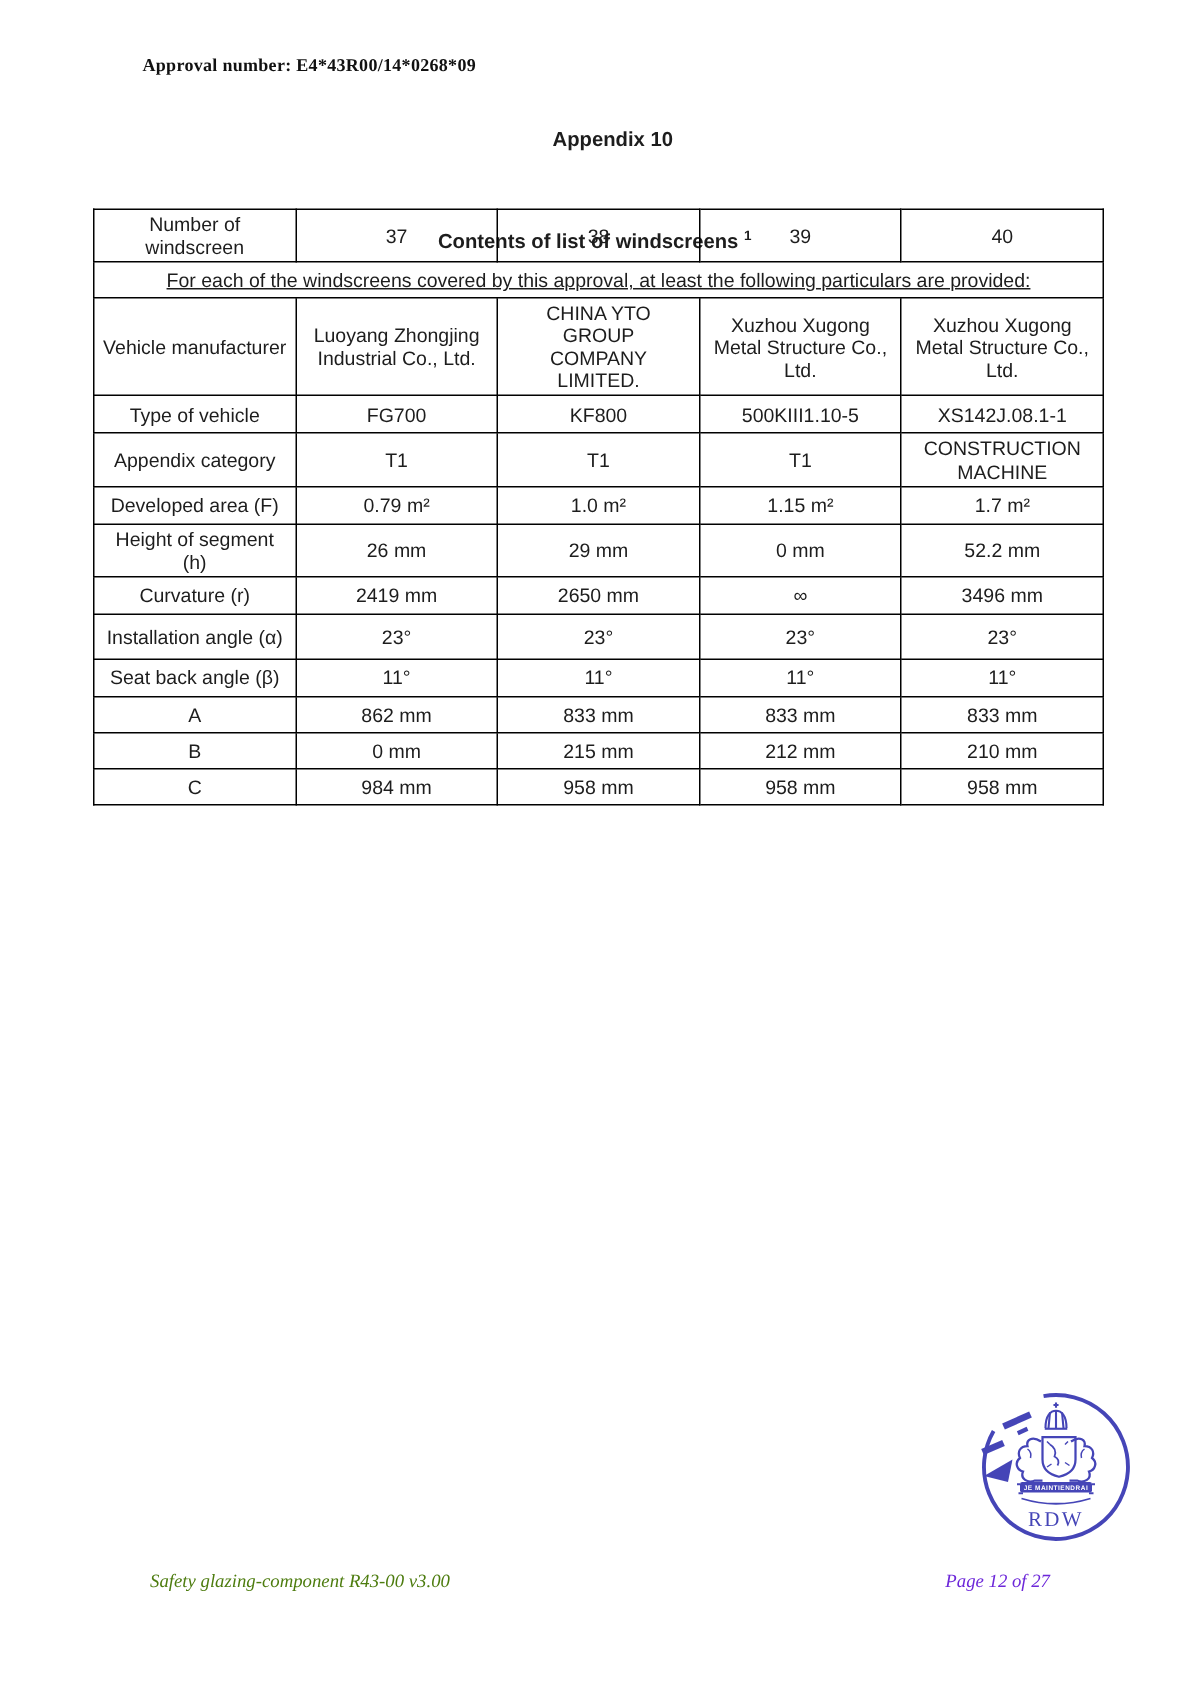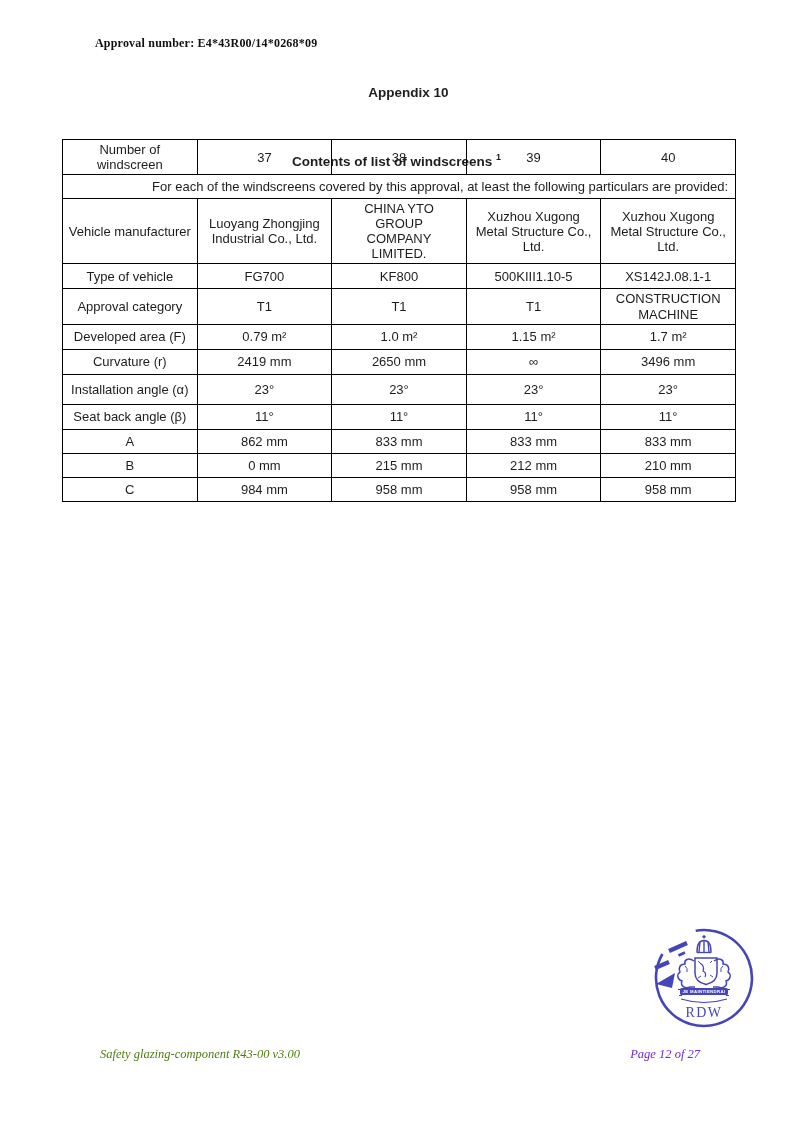--- a/index.html
+++ b/index.html
@@ -29,21 +29,21 @@
     border-collapse:collapse; table-layout:fixed;
     font-size:13px; line-height:1.16; color:#1d1d1d;
   }
   .ws-table td {
     border:1px solid #000;
     text-align:center; vertical-align:middle;
     padding:2px 5px;
     white-space:pre-line;
   }
   .ws-table td.note-cell {
-    text-align:right; padding:3px 7px;
+    text-align:center; padding:3px 7px;text-decoration:underline;
   }
   .footer-left {
     position:absolute; left:100px; top:1047px;
     font-family:"Liberation Serif", serif;
     font-style:italic; font-size:12.5px; color:#4d7c0f;
   }
   .footer-right {
     position:absolute; right:93px; top:1047px;
     font-family:"Liberation Serif", serif;
     font-style:italic; font-size:12.5px; color:#6d28d9;
@@ -105,32 +105,39 @@
 Ltd.</td>
     </tr>
     <tr style="height:25px">
       <td>Type of vehicle</td>
       <td>FG700</td>
       <td>KF800</td>
       <td>500KIII1.10-5</td>
       <td>XS142J.08.1-1</td>
     </tr>
     <tr style="height:30px">
-      <td>Approval category</td>
+      <td>Appendix category</td>
       <td>T1</td>
       <td>T1</td>
       <td>T1</td>
       <td>CONSTRUCTION MACHINE</td>
     </tr>
     <tr style="height:25px">
       <td>Developed area (F)</td>
       <td>0.79 m²</td>
       <td>1.0 m²</td>
       <td>1.15 m²</td>
       <td>1.7 m²</td>
+    </tr>
+    <tr style="height:30px">
+      <td>Height of segment (h)</td>
+      <td>26 mm</td>
+      <td>29 mm</td>
+      <td>0 mm</td>
+      <td>52.2 mm</td>
     </tr>
     <tr style="height:25px">
       <td>Curvature (r)</td>
       <td>2419 mm</td>
       <td>2650 mm</td>
       <td>∞</td>
       <td>3496 mm</td>
     </tr>
     <tr style="height:30px">
       <td>Installation angle (α)</td>

